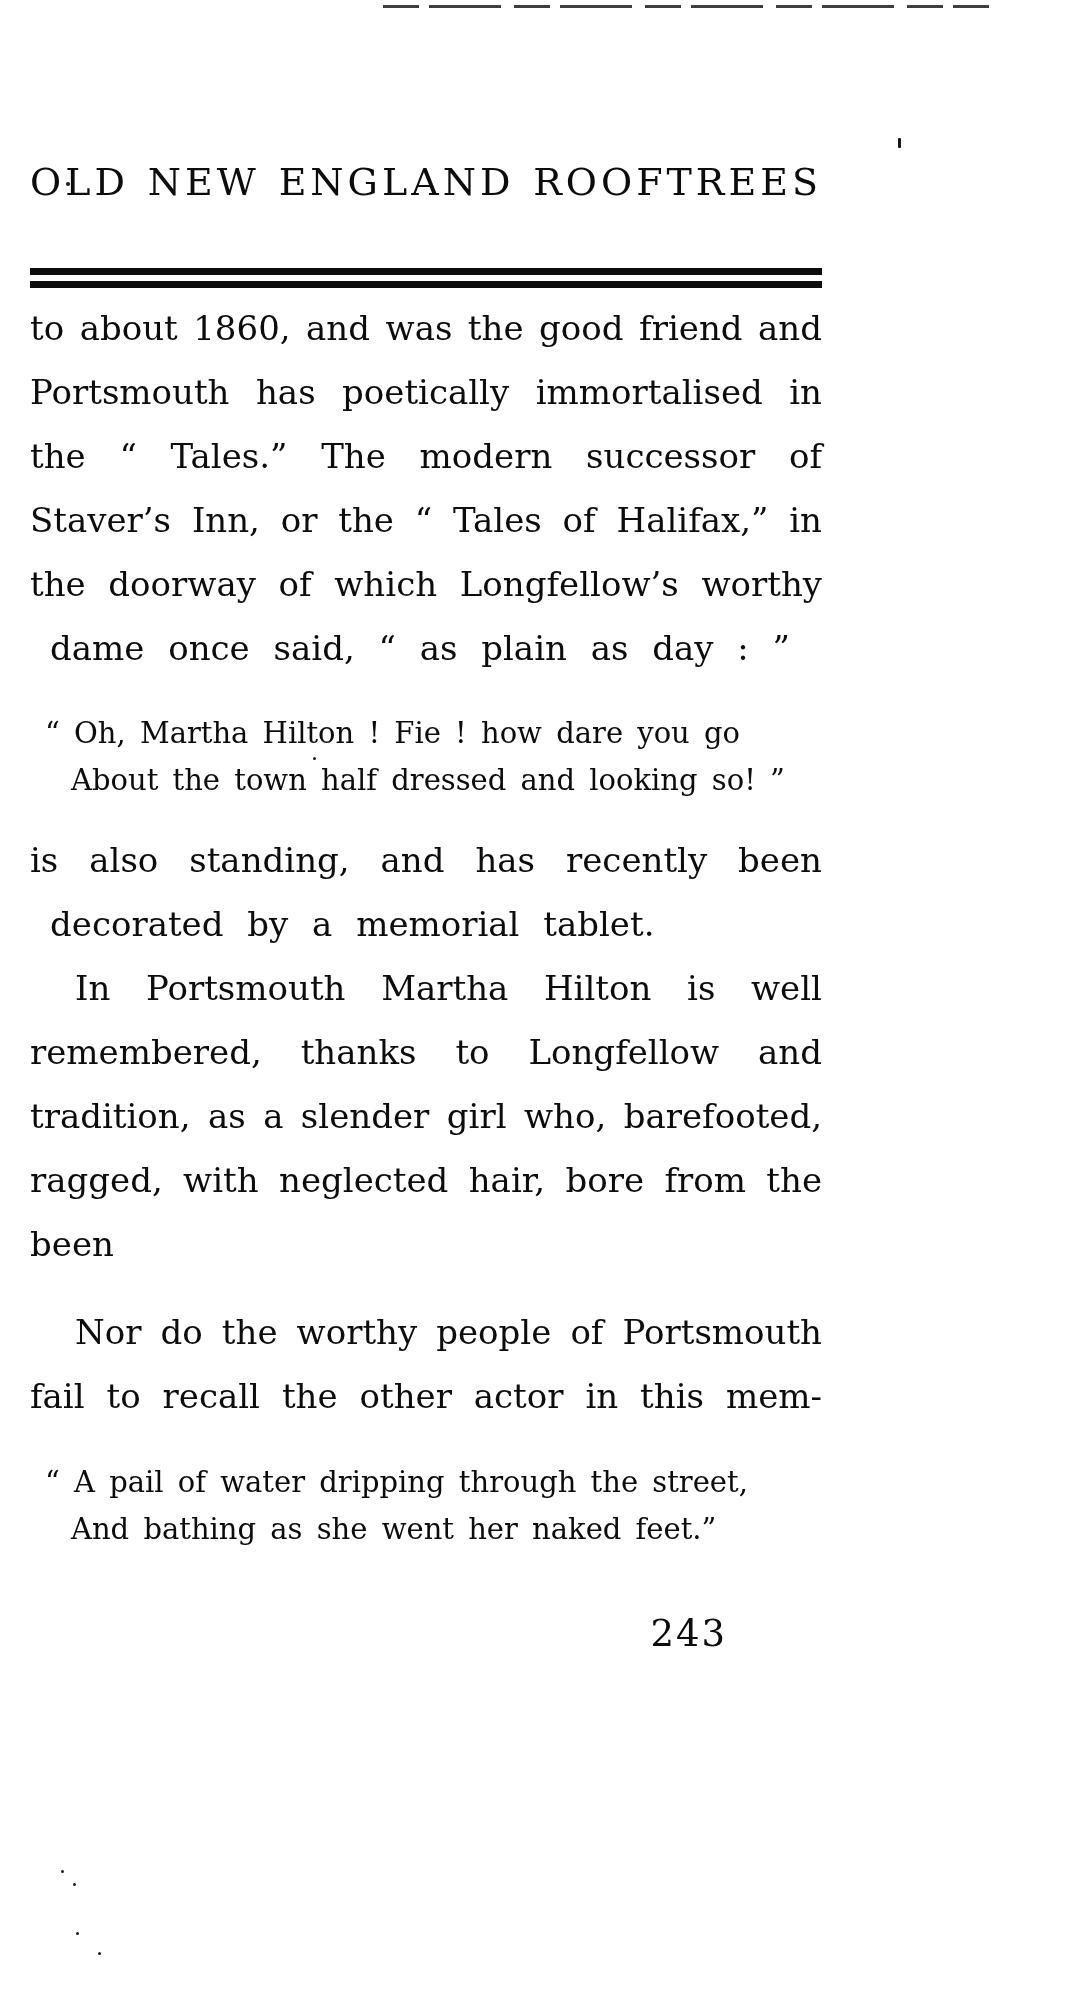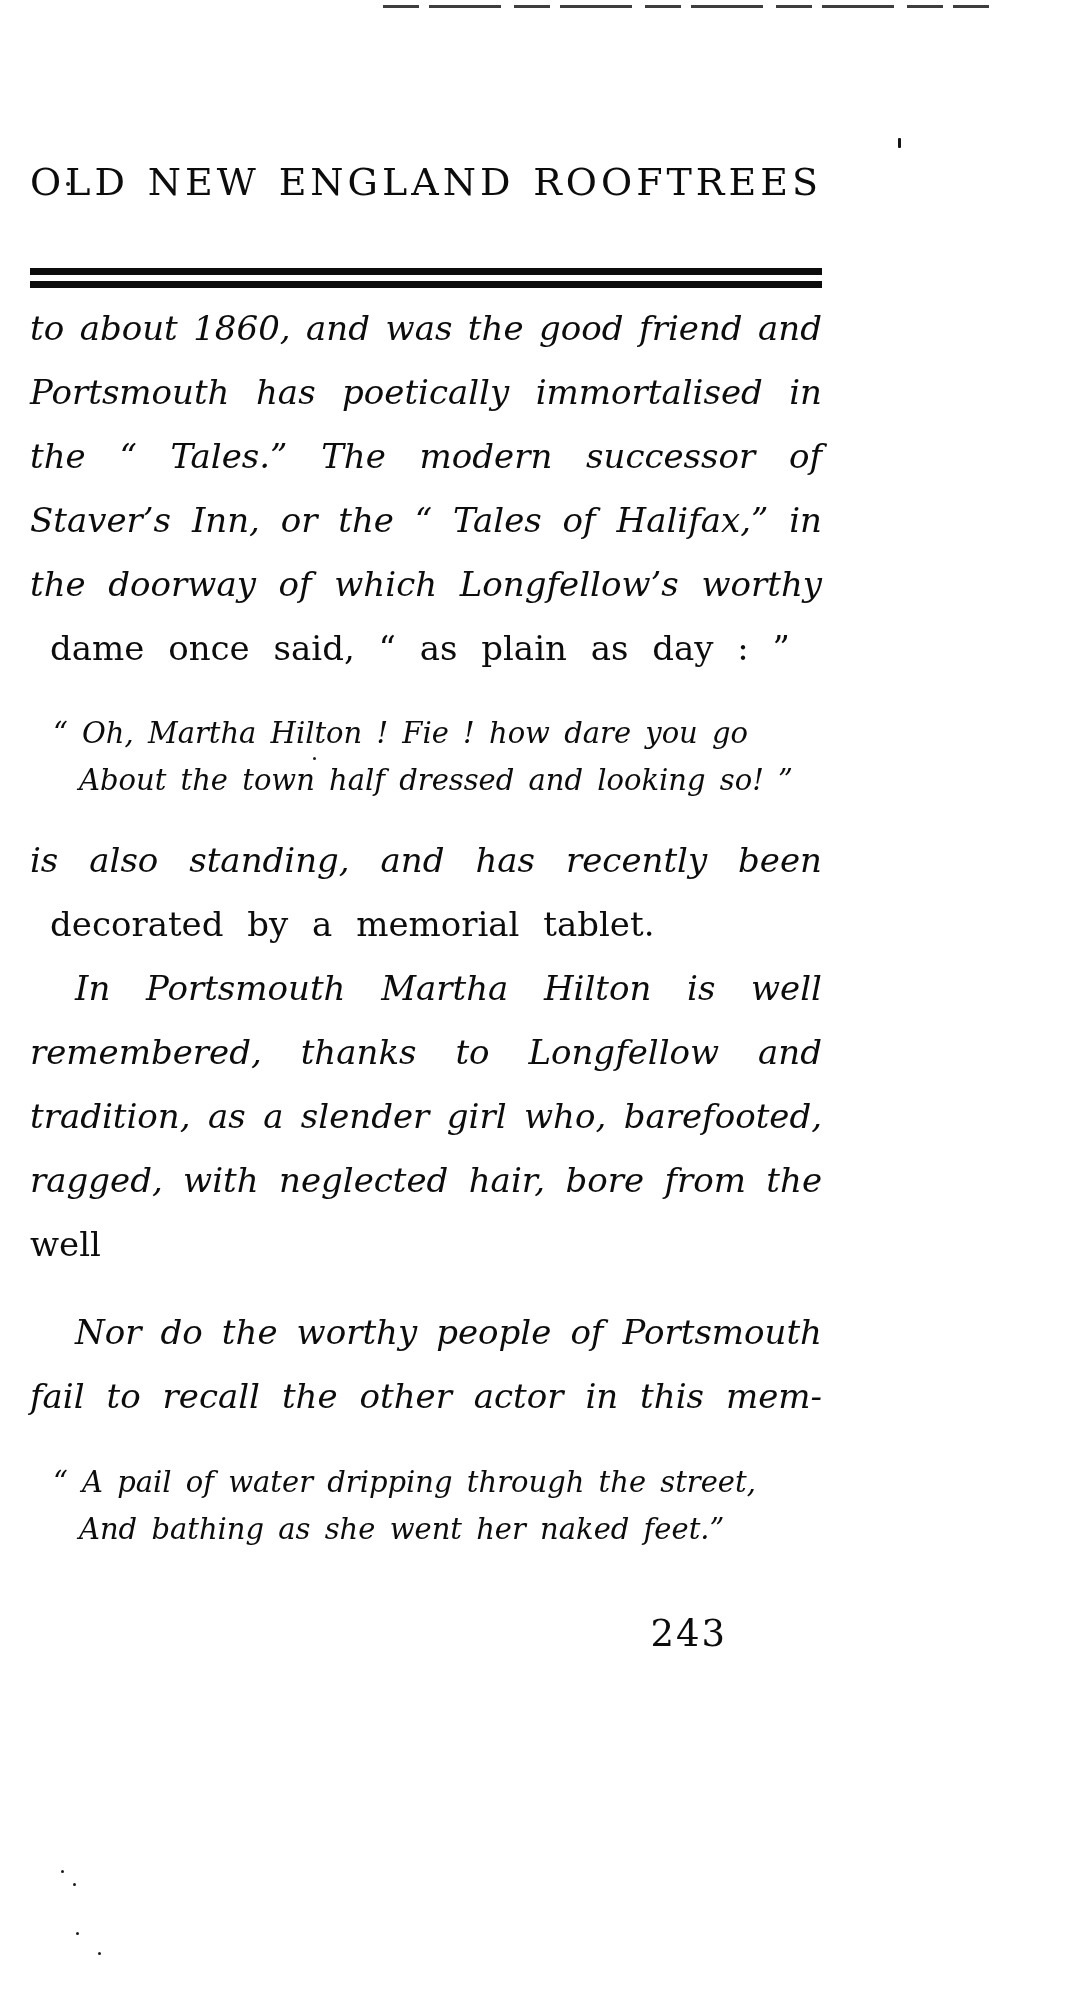--- a/index.html
+++ b/index.html
@@ -41,30 +41,29 @@
     border-top: 7px solid #0c0c0c;
     border-bottom: 7px solid #0c0c0c;
   }
   .body {
     position: absolute;
     top: 296px; left: 30px; width: 792px;
     font-size: 34px;
     line-height: 64px;
   }
   .para { margin: 0; }
-  .jline { text-align: justify; text-align-last: justify; font-style: italic; }
+  .jline { text-align: justify; text-align-last: justify; }
   .lline { text-align: left; text-align-last: left; }
   .loose { word-spacing: 13px; margin-left: 20px; }
   .ind  { text-indent: 45px; }
   .verse {
-    margin-left: 23px;
+    margin-left: 15px;
     font-size: 29px;
     line-height: 47px;
     word-spacing: 5px;
-    font-style: italic;
   }
   .verse .v2 { text-indent: 26px; }
   .verse1 { margin-top: 30px; }
   .after-verse { margin-top: 24px; }
   .verse2 { margin-top: 31px; }
   .pagenum {
     position: absolute;
     top: 1612px; left: 587px; width: 140px;
     font-size: 37px;
     text-align: right;
@@ -114,21 +113,21 @@
     <div class="para after-verse">
       <div class="jline">is also standing, and has recently been</div>
       <div class="lline loose">decorated by a memorial tablet.</div>
     </div>
 
     <div class="para">
       <div class="jline ind">In Portsmouth Martha Hilton is well</div>
       <div class="jline">remembered, thanks to Longfellow and</div>
       <div class="jline">tradition, as a slender girl who, barefooted,</div>
       <div class="jline">ragged, with neglected hair, bore from the</div>
-      <div class="lline">well</div>
+      <div class="lline">been</div>
     </div>
 
     <div class="para after-verse">
       <div class="jline ind">Nor do the worthy people of Portsmouth</div>
       <div class="jline">fail to recall the other actor in this mem-</div>
     </div>
 
     <div class="para verse verse2">
       <div class="lline">“ A pail of water dripping through the street,</div>
       <div class="lline v2">And bathing as she went her naked feet.”</div>

